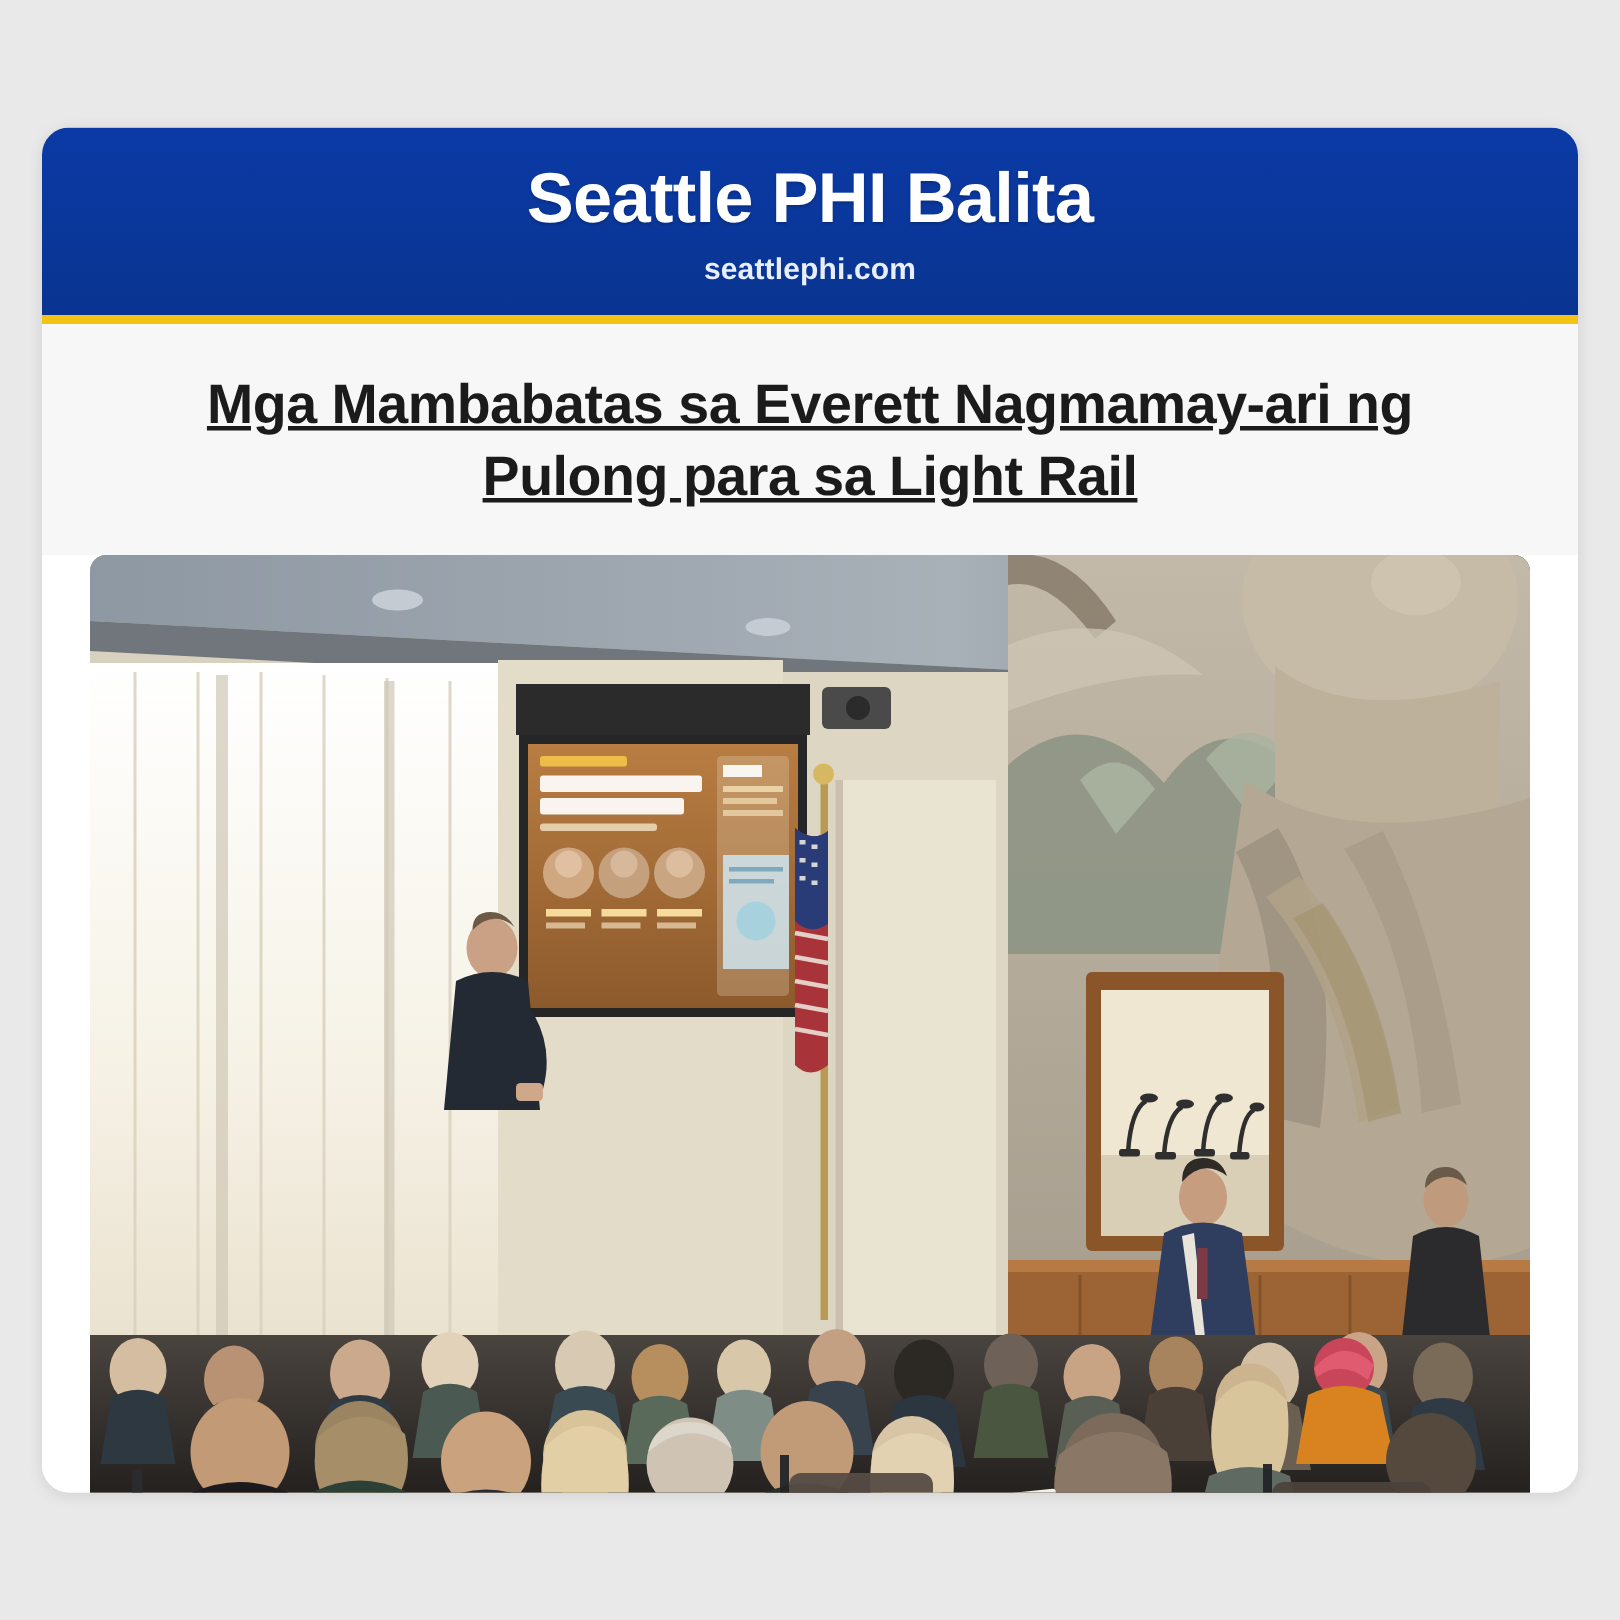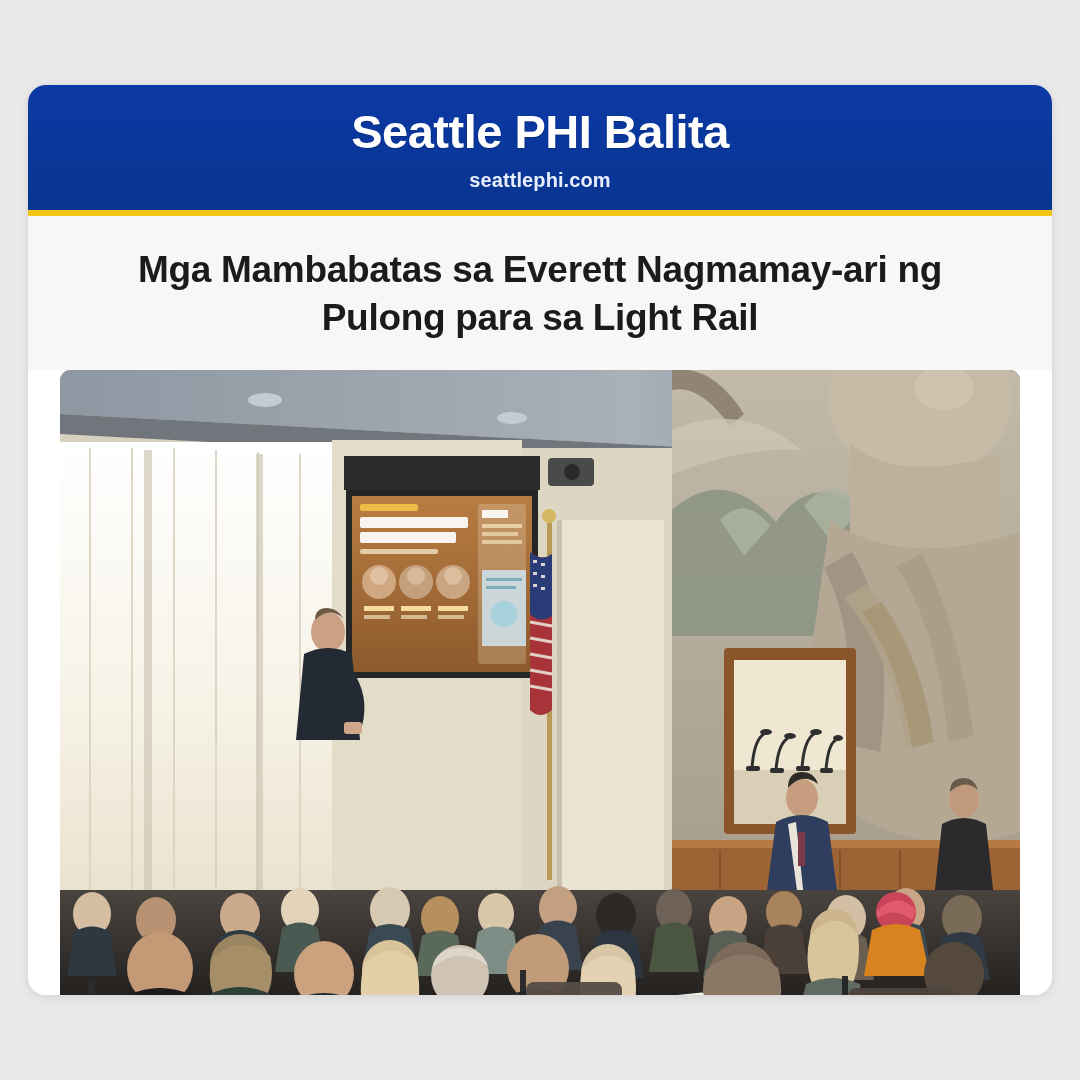--- a/index.html
+++ b/index.html
@@ -51,20 +51,21 @@
     padding:30px 46px 28px 46px;
     flex:0 0 auto;
   }
   .headline {
     color:#1b1b1b;
     font-size:37px;
     font-weight:bold;
     line-height:1.30;
     text-align:center;
     letter-spacing:-0.3px;
+    text-decoration:underline;
   }
 
   
   .photo-pad { padding:0 32px 32px 32px; flex:1 1 auto; background:#ffffff; }
   .photo {
     position:relative;
     width:100%; height:100%;
     border-radius:11px;
     overflow:hidden;
     background:#2a2622;

